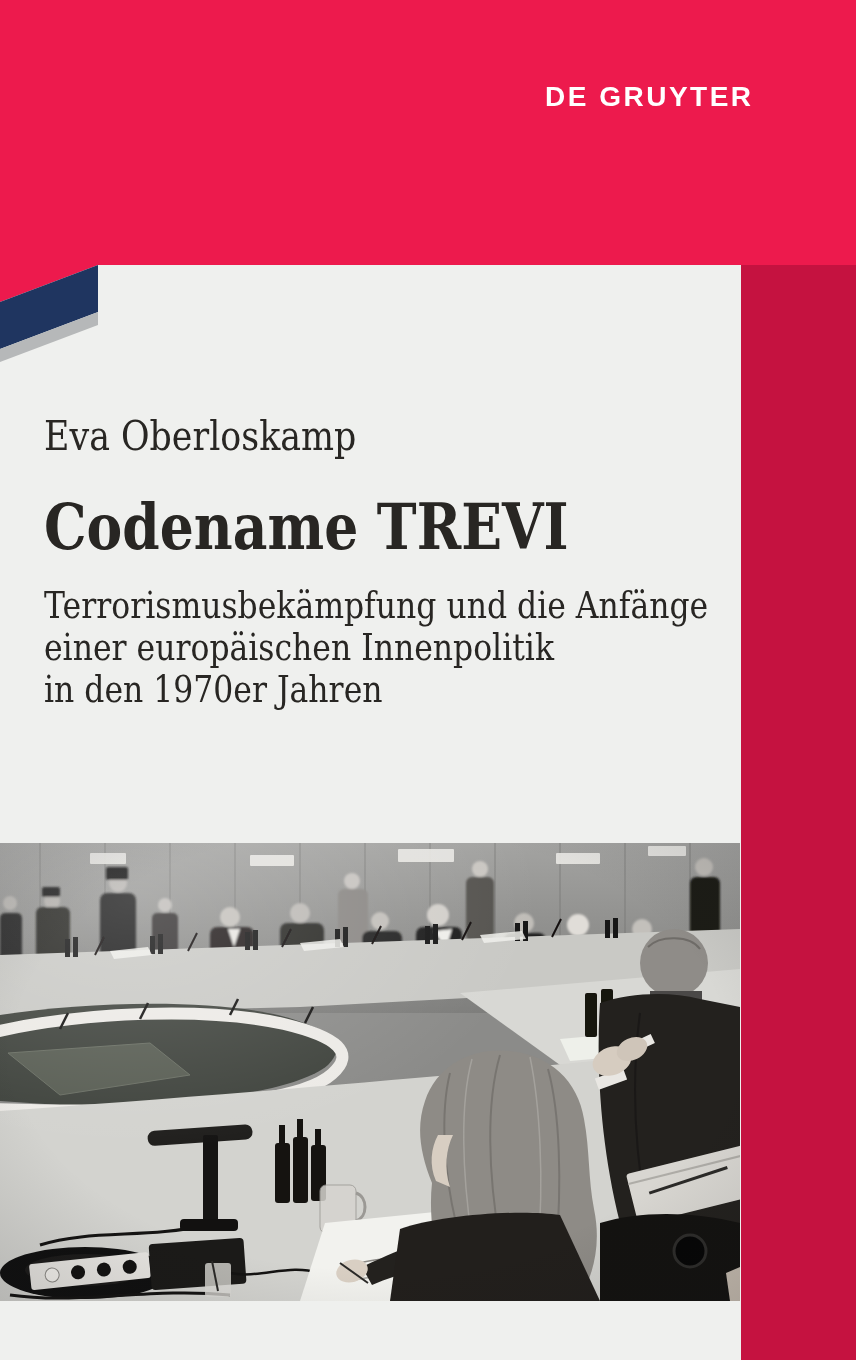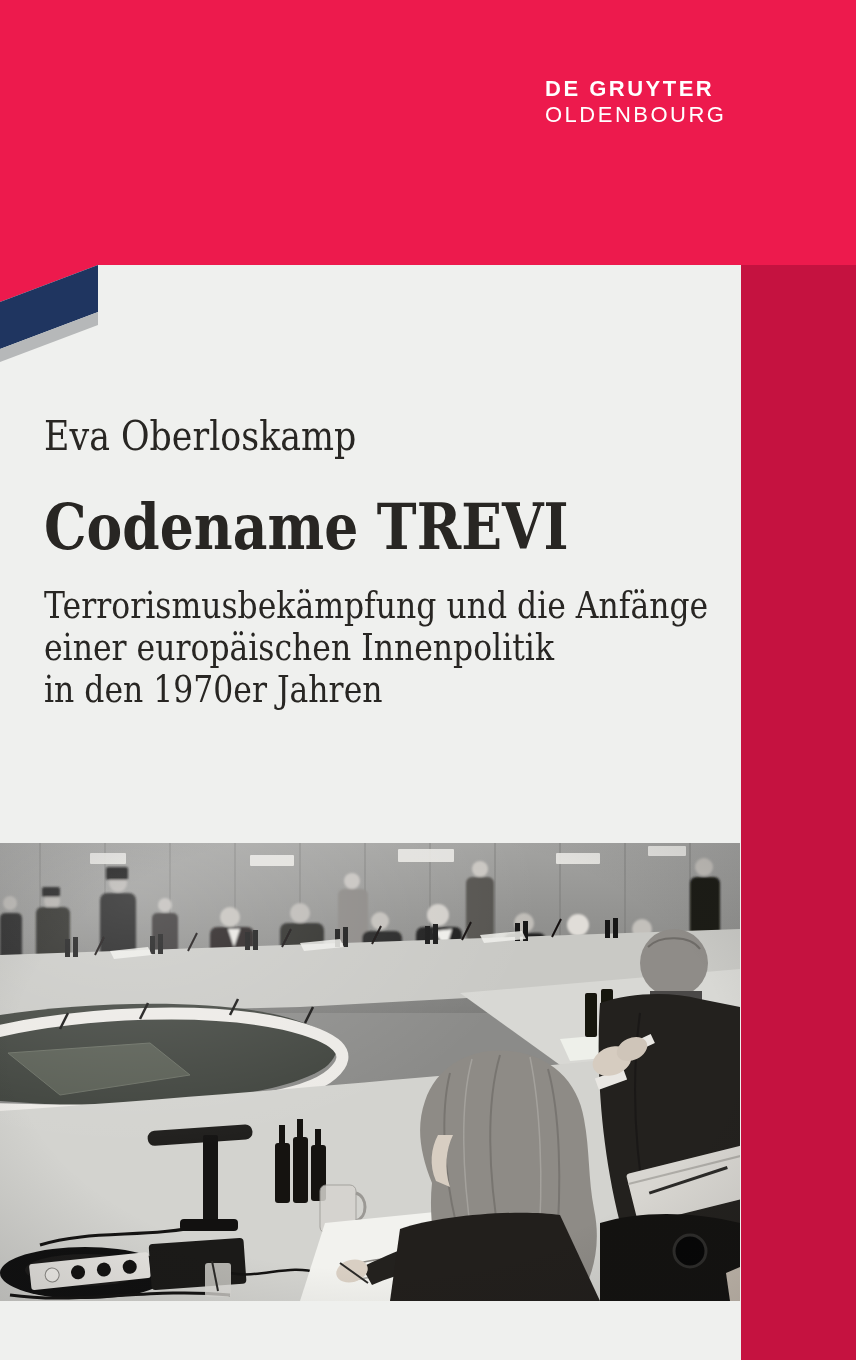--- a/index.html
+++ b/index.html
@@ -13,42 +13,41 @@
   
   .strip-darkred{position:absolute;left:741px;top:265px;width:115px;height:1095px;background:var(--dark_red,#C51240);}
   
   .ribbon{position:absolute;left:0;top:265px;width:98px;height:100px;display:block;}
   
   .logo{
     position:absolute;left:545px;top:76px;color:#ffffff;
     font-family:"Liberation Sans","DejaVu Sans",sans-serif;
     line-height:26px;white-space:nowrap;
   }
-  .logo-line1{font-size:22px;font-weight:700;letter-spacing:2.5px;}
+  .logo-line1{font-size:28px;font-weight:700;letter-spacing:2.5px;margin-top:8px;}
   .logo-line2{font-size:22px;font-weight:400;letter-spacing:2.5px;}
   
   .textblock{position:absolute;left:44px;top:0;width:780px;height:0;transform:scaleX(0.85);transform-origin:0 0;}
   .author{position:absolute;left:0;top:416px;font-size:41px;line-height:41px;color:var(--text,#282623);white-space:nowrap;}
   .title{position:absolute;left:0;top:496px;font-size:63px;line-height:63px;font-weight:700;color:var(--text,#282623);white-space:nowrap;margin:0;}
   .subtitle{position:absolute;left:0;top:585px;font-size:37px;line-height:42px;color:var(--text,#282623);margin:0;white-space:nowrap;}
   .subtitle span{display:block;}
   
   .photo{position:absolute;left:0;top:843px;width:740px;height:458px;margin:0;overflow:hidden;background:#8b8b89;}
   .photo svg{display:block;}
 </style>
 </head>
 <body>
 
 <div class="cover">
 
   <div class="band-red"></div>
 
   <div class="logo">
     <div class="logo-line1">DE GRUYTER</div>
-    <div class="logo-line2">OLDENBOURG</div>
   </div>
 
   <svg class="ribbon" viewBox="0 0 98 100" preserveAspectRatio="none" aria-hidden="true">
     <polygon points="0,0 98,0 0,37" fill="#ED1A4D"></polygon>
     <polygon points="98,0 0,37 0,84 98,47" fill="#1F3560"></polygon>
     <polygon points="98,47 0,84 0,97 98,60" fill="#B6B8B9"></polygon>
   </svg>
 
   <div class="strip-darkred"></div>
 

